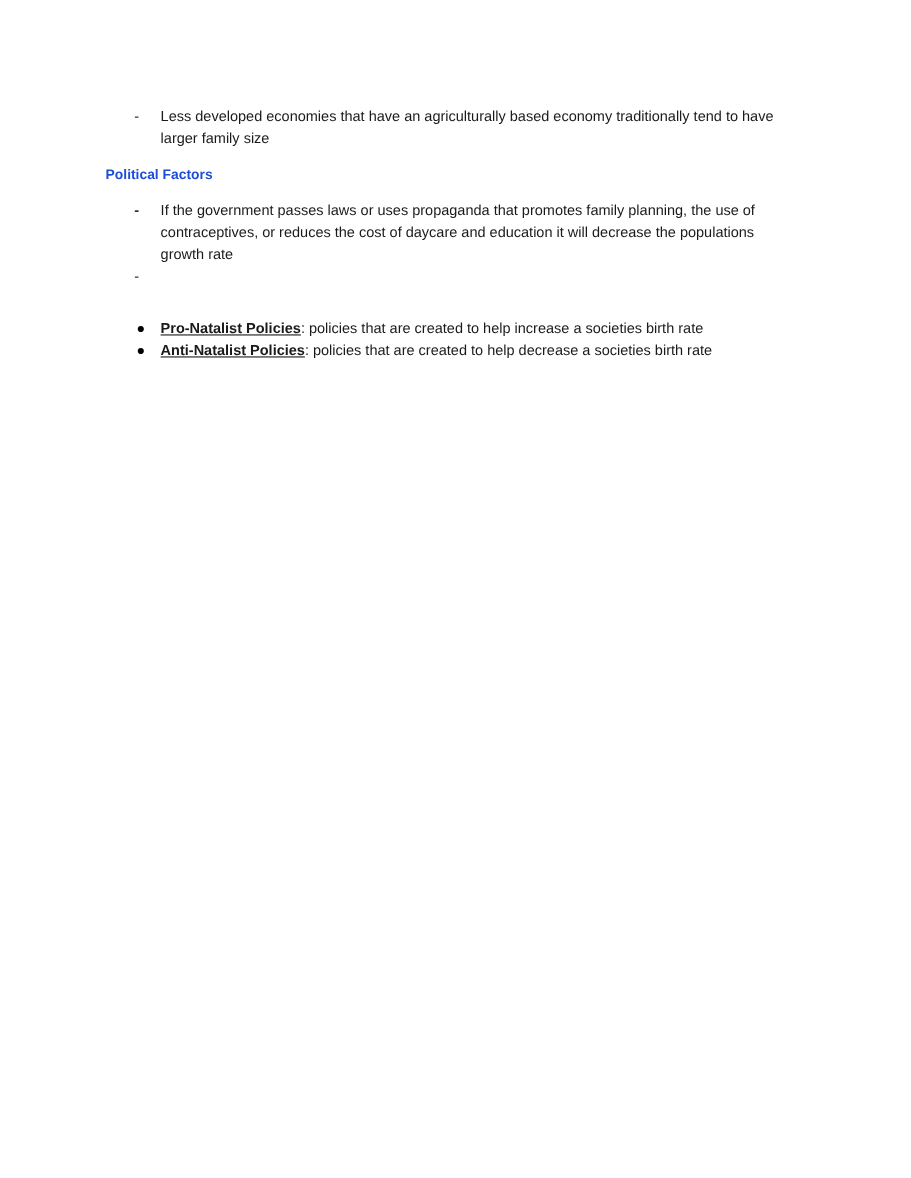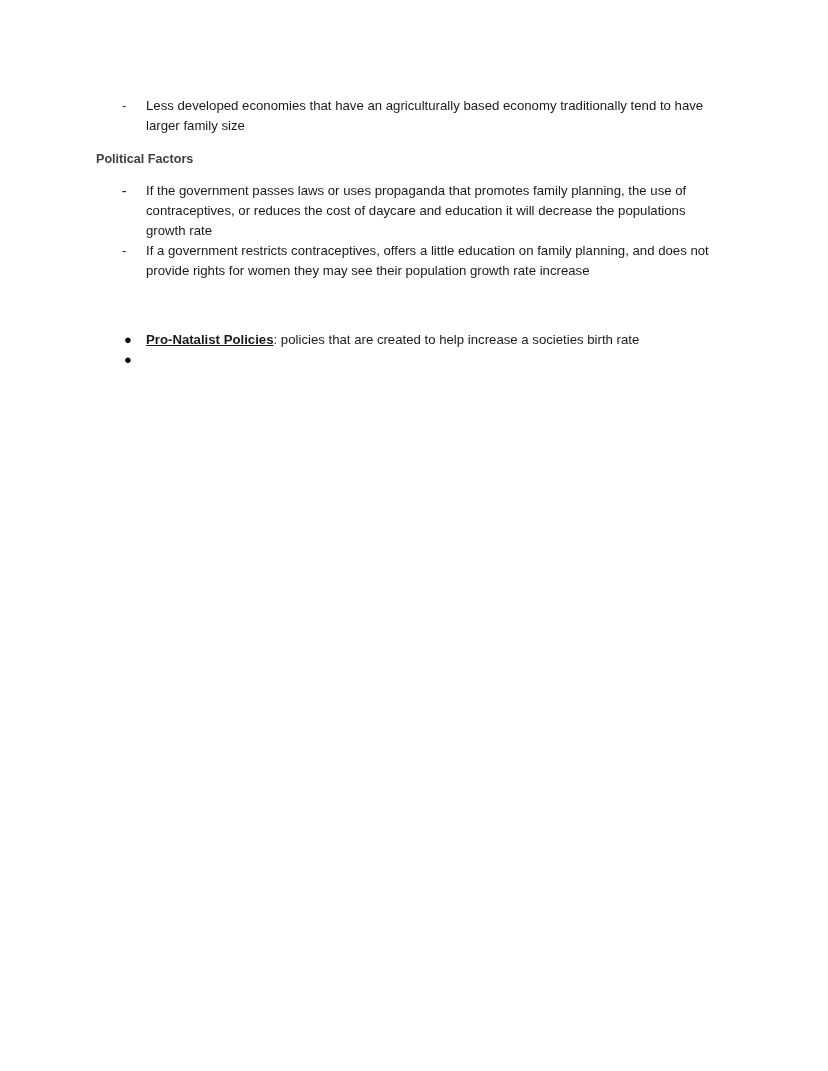--- a/index.html
+++ b/index.html
@@ -62,21 +62,21 @@
     left: 28px;
     top: 0;
     font-size: 13px;
     line-height: 1.53;
     color: #000000;
   }
   .section-heading {
     font-family: "Liberation Sans", sans-serif;
     font-size: 12.6px;
     font-weight: bold;
-    color: #404040;
+    color: #1d4ed8;
     margin: 0;
   }
   .spacer-sm { height: 11px; }
   .spacer-md { height: 14px; }
   .spacer-lg { height: 48px; }
   .term {
     font-weight: bold;
     text-decoration: underline;
   }
   .seg { white-space: normal; }
@@ -106,30 +106,30 @@
     <ul class="dash-list">
       <li>
         <span class="marker">-</span>
       </li>
       <li>
         <span class="marker">-</span>
         <span class="text-block">If the government passes laws or uses propaganda that promotes family planning, the use of contraceptives, or reduces the cost of daycare and education it will decrease the populations growth rate</span>
       </li>
       <li>
         <span class="marker">-</span>
-        <span class="text-block">If a government restricts contraceptives, offers a little education on family planning, and does not provide rights for women they may see their population growth rate increase</span>
       </li>
     </ul>
 
     <div class="spacer-lg"></div>
 
     <ul class="dot-list">
       <li>
         <span class="marker">●</span>
         <span class="seg"><span class="term">Pro-Natalist Policies</span><span>: policies that are created to help increase a societies birth rate</span></span>
       </li>
       <li>
         <span class="marker">●</span>
+        <span class="seg"><span class="term">Anti-Natalist Policies</span><span>: policies that are created to help decrease a societies birth rate</span></span>
       </li>
     </ul>
 
   </div>
 </div>
 
 </body></html>

